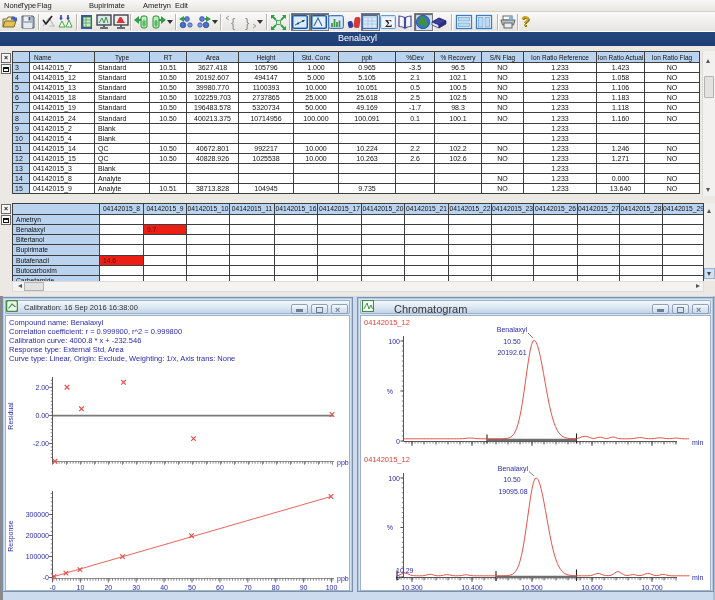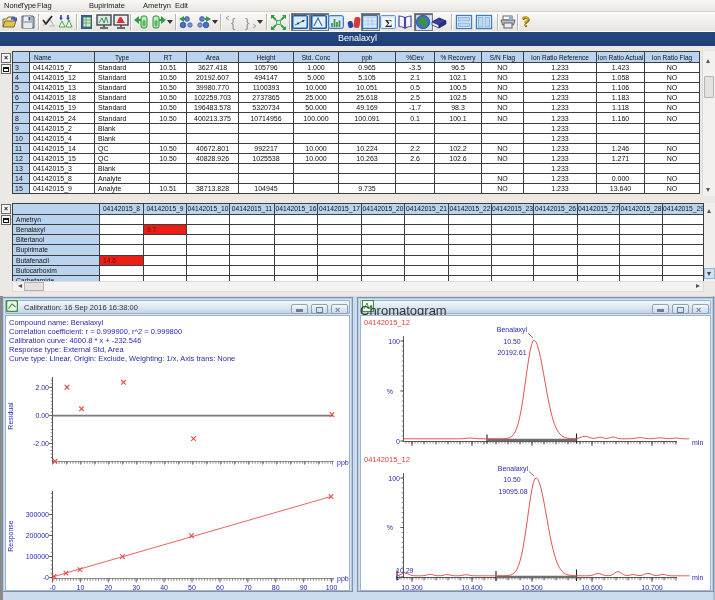--- a/index.html
+++ b/index.html
@@ -615,21 +615,21 @@
 <div class="mini" style="left:311px;top:304px"></div>
 <div class="abs" style="left:316px;top:306.5px;width:7px;height:6px;border:1.5px solid #6e7f94"></div>
 <div class="mini" style="left:331px;top:304px"></div>
 <div class="abs" style="left:335px;top:305px;font-size:9px;font-weight:bold;color:#6e7f94">×</div>
 <div class="abs" style="left:357px;top:297px;width:357px;height:295px;background:#d6e4f2;border:1px solid #7e90aa;box-shadow:0 0 0 1px #b8cadf inset"></div>
 <div class="abs" style="left:360px;top:300px;width:351px;height:14px;background:linear-gradient(#f2f8fc,#d8e5f1 60%,#c2d4e6);border:1px solid #9fb2c8;border-radius:1px"></div>
 <svg class="abs" style="left:362px;top:300px" width="12" height="12" viewBox="0 0 12 12">
     <rect x="0.5" y="0.5" width="11" height="11" fill="#fff" stroke="#3f9142" stroke-width="1.2"></rect>
     <path d="M2 9l3-6 2 6 2-4 1.5 4" fill="none" stroke="#3f9142" stroke-width="1"></path>
   </svg>
-<div class="abs" style="left:360px;top:303px;font-size:13px;color:#333">Chromatogram</div>
+<div class="abs" style="left:394px;top:303px;font-size:11px;color:#333">Chromatogram</div>
 <div class="mini" style="left:652px;top:304px"></div>
 <div class="abs" style="left:657px;top:309px;width:7px;height:2.5px;background:#6e7f94"></div>
 <div class="mini" style="left:672px;top:304px"></div>
 <div class="abs" style="left:677px;top:306.5px;width:7px;height:6px;border:1.5px solid #6e7f94"></div>
 <div class="mini" style="left:692px;top:304px"></div>
 <div class="abs" style="left:696px;top:305px;font-size:9px;font-weight:bold;color:#6e7f94">×</div>
 <div class="abs" style="left:5px;top:315px;width:345px;height:276px;background:#fff;border:1px solid #9fb2c8"></div>
 <div class="abs" style="left:360px;top:315px;width:351px;height:276px;background:#fff;border:1px solid #9fb2c8"></div>
 <svg class="abs" style="left:5px;top:315px" width="345" height="276" viewBox="5 315 345 276">
 <g font-family="Liberation Sans" font-size="7.5px" fill="#2a2ab0">

